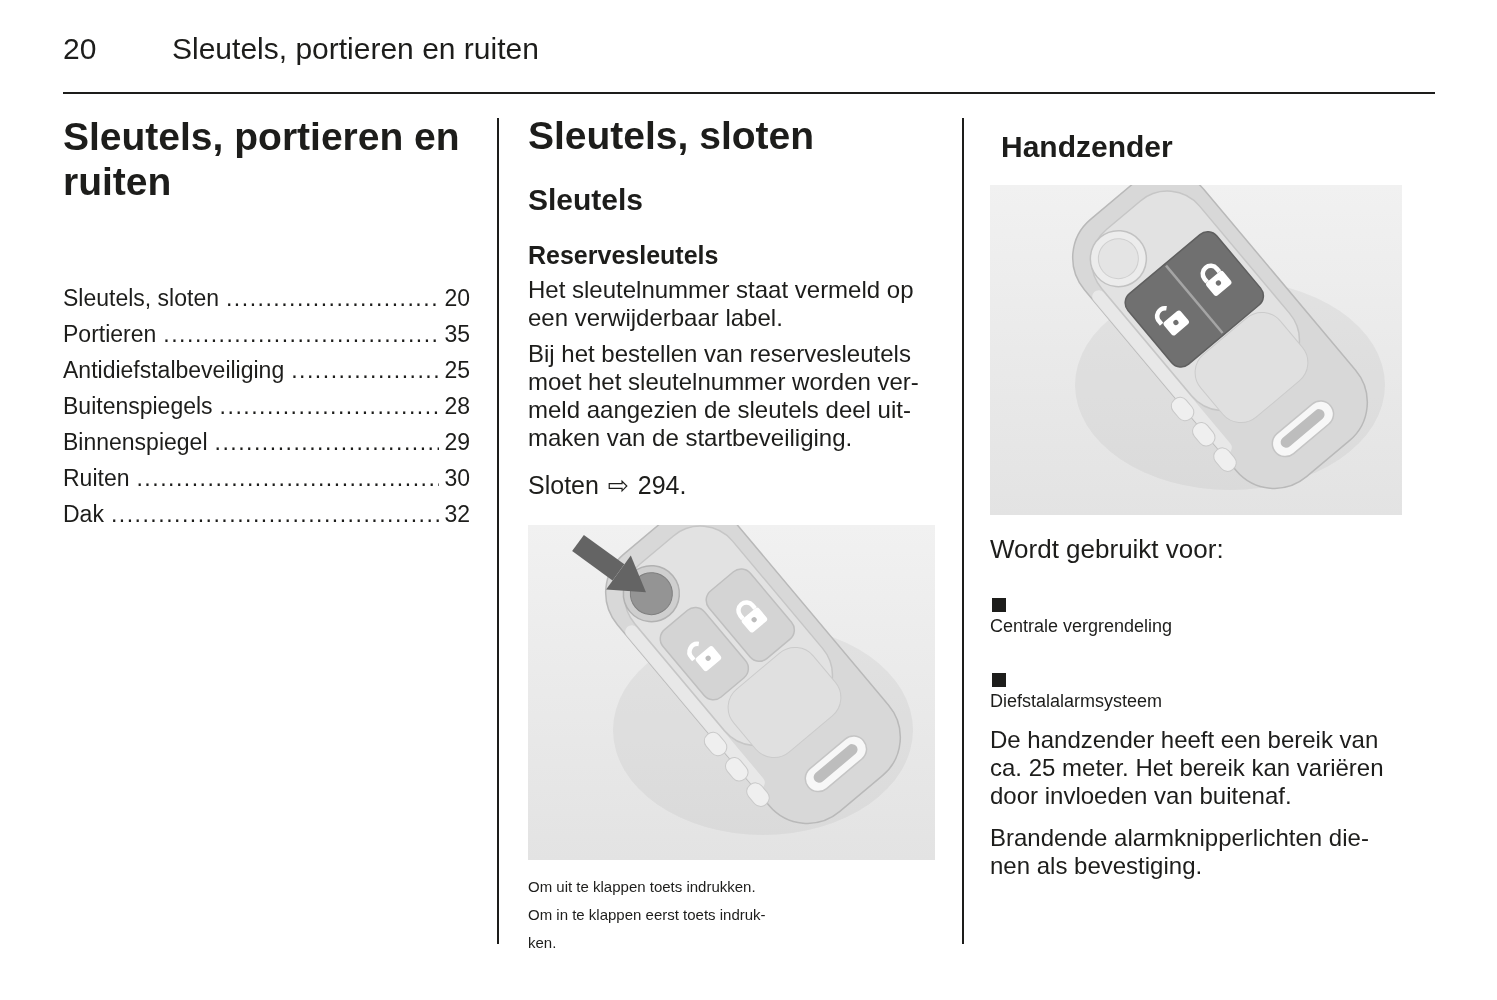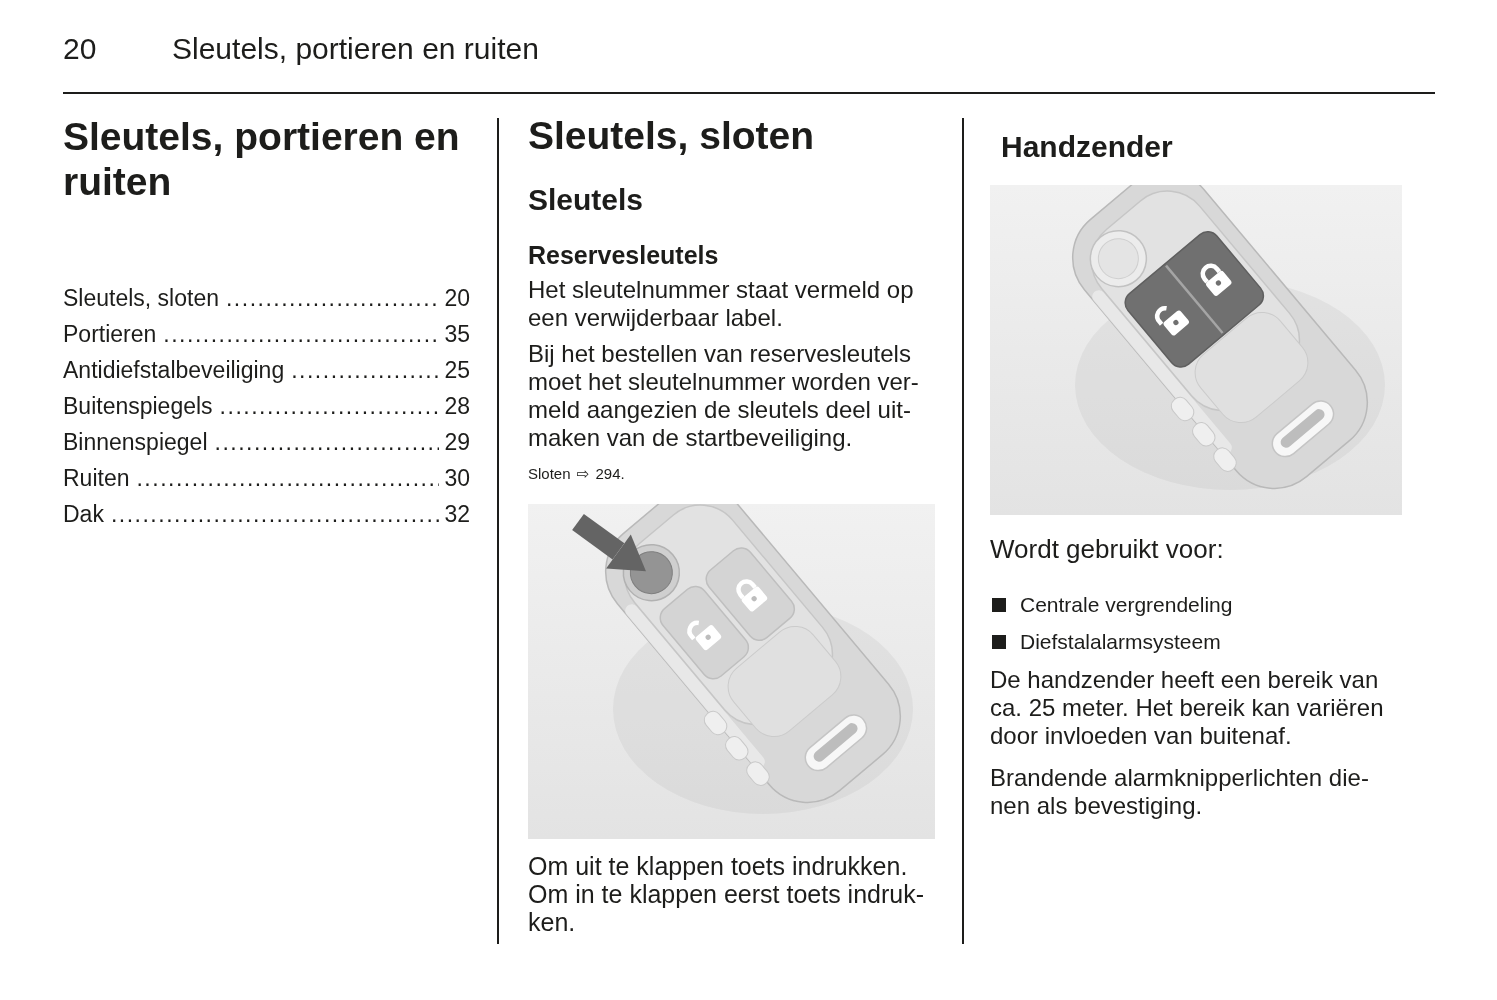--- a/index.html
+++ b/index.html
@@ -28,29 +28,29 @@
   .toc-label{white-space:nowrap;}
   .toc-leader{flex:1;overflow:hidden;white-space:nowrap;margin:0 5px 0 7px;}
   .toc-leader::after{content:"..........................................................................";letter-spacing:1.5px;}
   .toc-page{white-space:nowrap;}
   
   .section-heading{font-size:39px;line-height:44px;font-weight:700;margin:-4px 0 0 0;}
   .sub-heading{font-size:30px;line-height:36px;font-weight:700;margin:24px 0 0 0;}
   .subsub-heading{font-size:25px;line-height:30px;font-weight:700;margin:22px 0 0 0;}
   .body-text{font-size:24px;line-height:28px;margin:6px 0 0 0;}
   .para-gap{margin-top:8px;}
-  .reference-line{font-size:15px;line-height:28px;margin-top:8px;}
+  .reference-line{font-size:25px;line-height:28px;margin-top:19px;}
   .arrow-glyph{font-family:"DejaVu Sans",sans-serif;padding:0 2px;}
   .figure{background:linear-gradient(#f1f1f1,#e3e3e3);margin-top:16px;}
   #figure-key-open{width:407px;height:335px;}
   #figure-handzender{width:412px;height:330px;margin-top:20px;}
-  .caption{font-size:25px;line-height:28px;margin-top:13px;}
+  .caption{font-size:15px;line-height:28px;margin-top:13px;}
   #col3 .sub-heading{margin:11px;}
   .intro-line{font-size:26px;line-height:29px;margin-top:20px;}
-  .bullet-row{display:flex;font-size:21px;line-height:29px;margin-top:8px;}
+  .bullet-row{display:flex;font-size:18px;line-height:29px;margin-top:24px;flex-direction:column;}
   .bullet-square{width:14px;height:14px;background:#1d1d1b;margin:8px 14px 0 2px;flex:0 0 auto;}
   .p1{margin-top:10px;} .p2{margin-top:14px;} .p3{margin-top:14px;}
 </style>
 </head>
 <body>
 
 <div class="page-num">20</div>
 <div class="running-title">Sleutels, portieren en ruiten</div>
 <div class="header-rule"></div>
 

